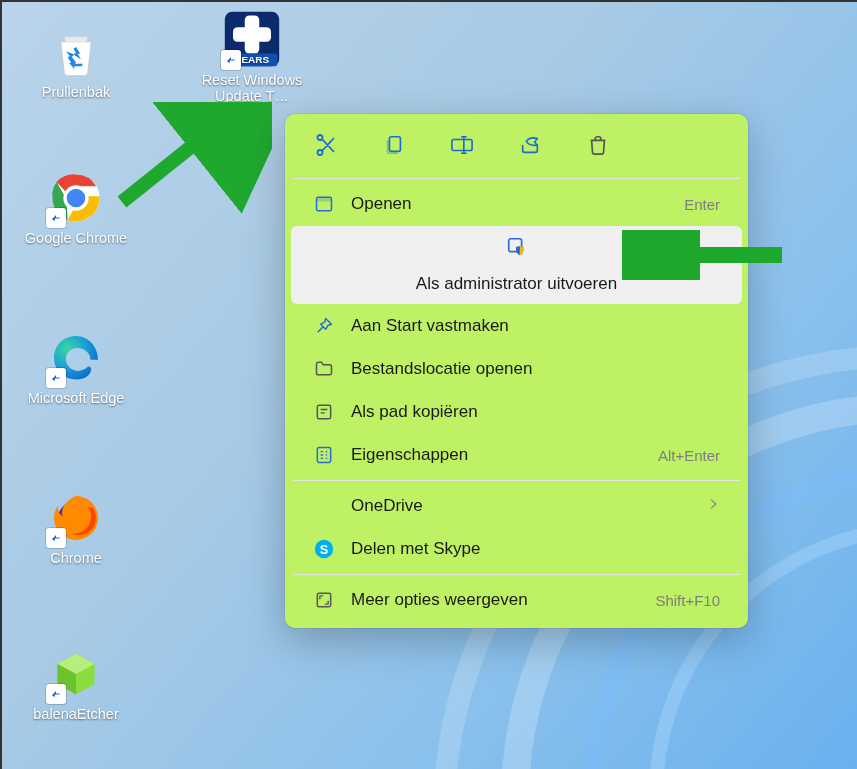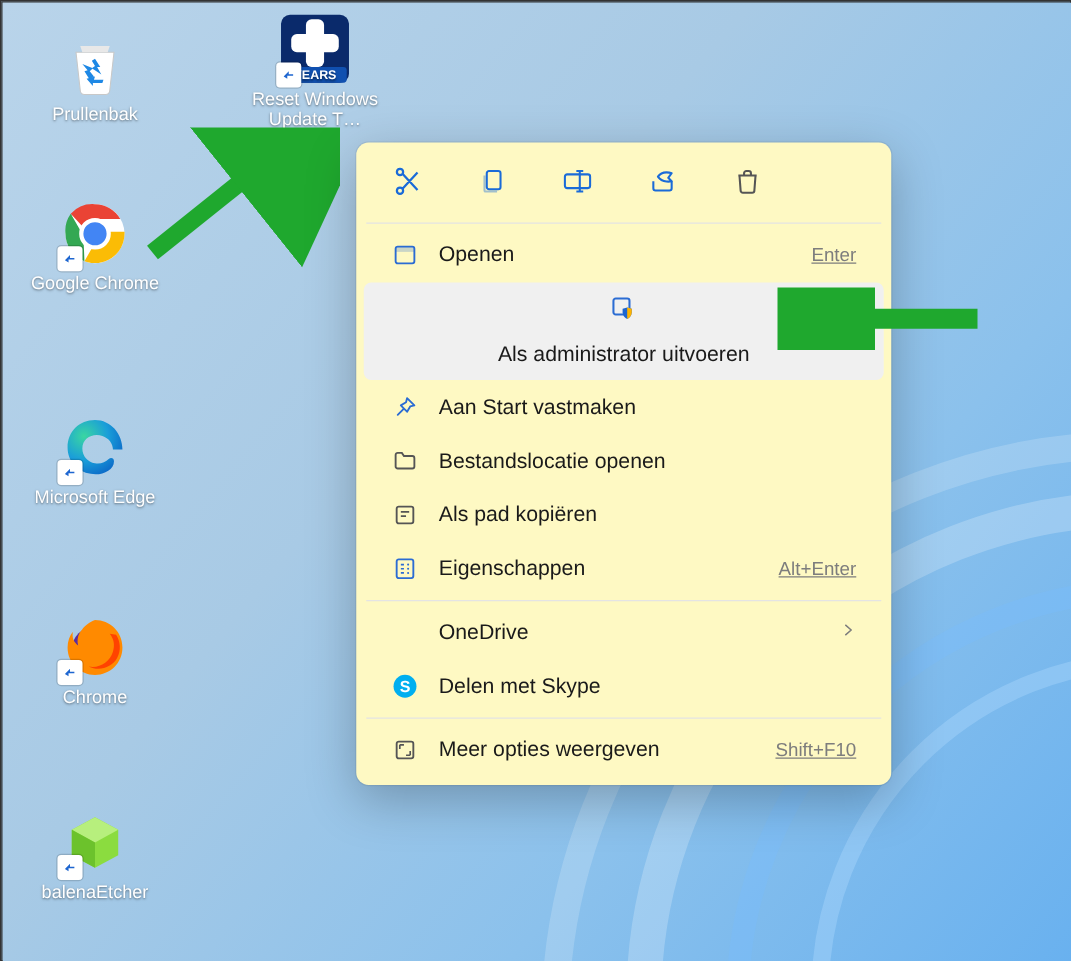--- a/index.html
+++ b/index.html
@@ -61,22 +61,22 @@
     align-items: center;
     justify-content: center;
   }
   .shortcut-arrow svg { width: 14px; height: 14px; }
 
   
   .context-menu {
     position: absolute;
     left: 283px;
     top: 112px;
-    width: 428px;
-    background: #fef9c3;
+    width: 463px;
+    background: #bef264;
     border-radius: 10px;
     box-shadow: 0 12px 40px rgba(0,0,0,.25), 0 0 0 1px rgba(0,0,0,.06);
     padding: 8px 0 6px;
     color: #1a1a1a;
     font-size: 17px;
   }
   .quick-row {
     display: flex;
     gap: 34px;
     padding: 6px 24px 12px;
@@ -112,21 +112,21 @@
     width: 22px;
     height: 22px;
     flex: 0 0 22px;
     display: flex;
     align-items: center;
     justify-content: center;
     color: #2b6cd3;
   }
   .menu-item .mi-icon.gray { color: #555; }
   .menu-item .mi-label { flex: 1; }
-  .menu-item .mi-shortcut { color: #7d7d7d; font-size: 15px; text-decoration: underline; }
+  .menu-item .mi-shortcut { color: #7d7d7d; font-size: 15px; }
   .menu-item .mi-chevron { color: #7d7d7d; }
 
   
   .annot-arrow {
     position: absolute;
     pointer-events: none;
   }
 </style>
 </head>
 <body>
@@ -163,21 +163,21 @@
     <span class="shortcut-arrow">
       <svg viewBox="0 0 24 24">
           <path d="M5 19V9h4l-1 4 7-7v4h4v9z" fill="none"></path>
           <path d="M5 14l7-7v4h6v2h-8v4z" fill="#1e66d0"></path>
         </svg>
     </span>
   </div>
   <div style="white-space:pre-line">Reset Windows Update T…</div>
 </div>
 
-<div class="desktop-icon" style="left:4px; top:157px">
+<div class="desktop-icon" style="left:4px; top:168px">
   <div class="glyph">
     <svg viewBox="0 0 64 64" width="54" height="54">
       <circle cx="32" cy="32" r="28" fill="#fff"></circle>
       <path d="M32 4a28 28 0 0 1 24 14H32a14 14 0 0 0-12 7L9 13A28 28 0 0 1 32 4z" fill="#ea4335"></path>
       <path d="M60 32a28 28 0 0 1-38 26l12-21a14 14 0 0 0 12-7l14-0A28 28 0 0 1 60 32z" fill="#fbbc05"></path>
       <path d="M4 32A28 28 0 0 1 9 13l12 21a14 14 0 0 0 0 0L22 58A28 28 0 0 1 4 32z" fill="#34a853"></path>
       <circle cx="32" cy="32" r="13" fill="#4285f4"></circle>
       <circle cx="32" cy="32" r="13" fill="none" stroke="#fff" stroke-width="4"></circle>
     </svg>
     <span class="shortcut-arrow">

